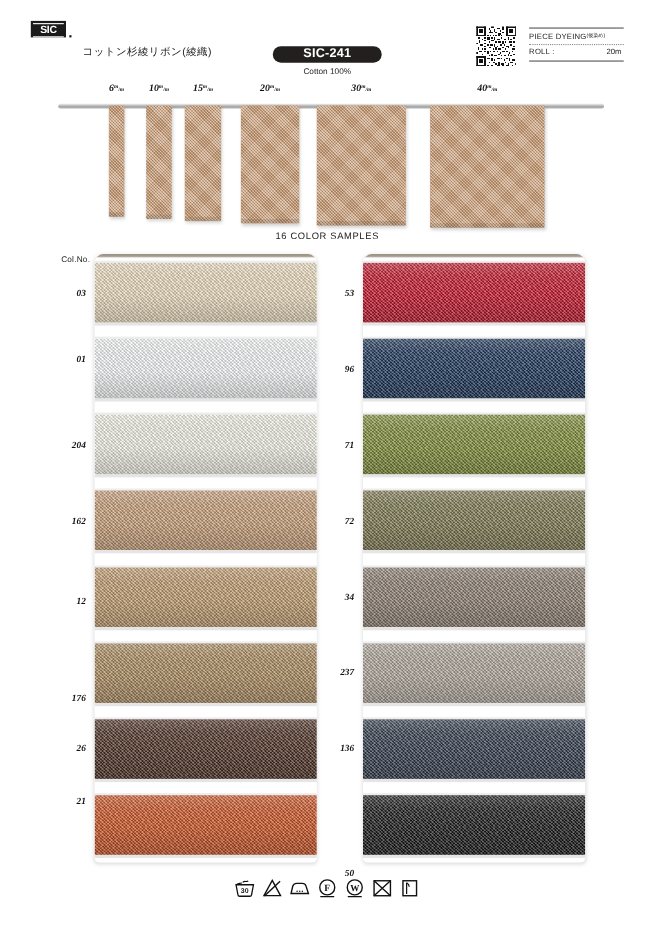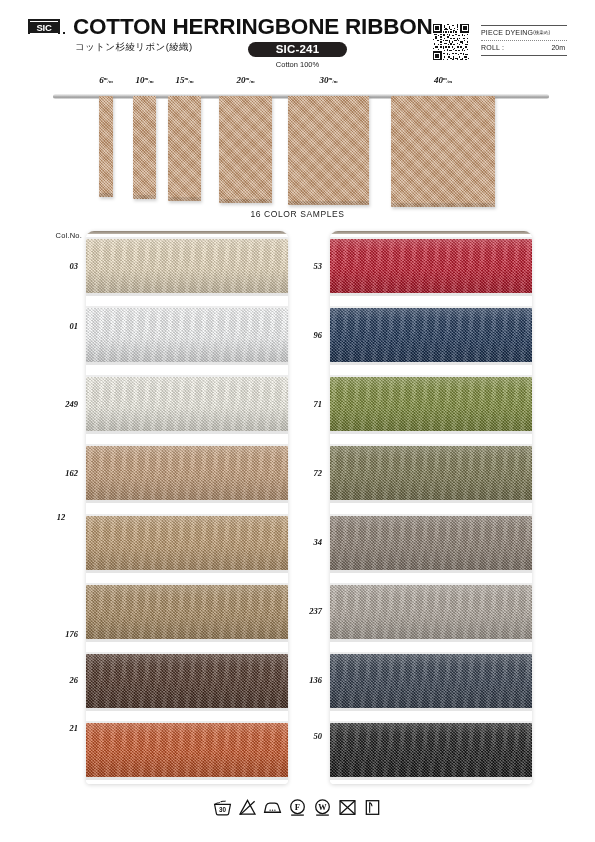--- a/index.html
+++ b/index.html
@@ -300,21 +300,20 @@
 </style>
 </head>
 <body>
 
 <div class="header">
 
   <div class="logo">
     <span class="logo-inner">SIC</span>
   </div>
 
-  <div class="title">COTTON HERRINGBONE RIBBON</div>
   <div class="subtitle-jp">コットン杉綾リボン(綾織)</div>
 
   <div class="code-badge">SIC-241</div>
   <div class="composition">Cotton 100%</div>
 
   <div class="qr">
     <svg width="36" height="36" viewBox="0 0 29 29" shape-rendering="crispEdges">
       <rect width="29" height="29" fill="#ffffff"></rect>
       <g fill="#111111">
 
@@ -621,34 +620,34 @@
           <div class="shade"></div>
           <div class="edge-bot"></div>
         </div>
       </div>
     </div>
 </div>
 
 <div id="colno-host">
     <div class="colno left-col" style="top: 260.562px;">03</div>
     <div class="colno left-col" style="top: 321px;">01</div>
-    <div class="colno left-col" style="top: 398.812px;">249</div>
+    <div class="colno left-col" style="top: 398.812px;">204</div>
     <div class="colno left-col" style="top: 467.938px;">162</div>
-    <div class="colno left-col" style="top: 512px; text-align: center;">12</div>
+    <div class="colno left-col" style="top: 541px;">12</div>
     <div class="colno left-col" style="top: 629px;">176</div>
     <div class="colno left-col" style="top: 675.312px;">26</div>
     <div class="colno left-col" style="top: 723px; font-style: italic;">21</div>
     <div class="colno right-col" style="top: 260.562px;">53</div>
     <div class="colno right-col" style="top: 329.688px;">96</div>
     <div class="colno right-col" style="top: 398.812px;">71</div>
     <div class="colno right-col" style="top: 467.938px;">72</div>
     <div class="colno right-col" style="top: 537.062px;">34</div>
     <div class="colno right-col" style="top: 606.188px;">237</div>
     <div class="colno right-col" style="top: 675.312px;">136</div>
-    <div class="colno right-col" style="top: 731px;">50</div>
+    <div class="colno right-col" style="top: 788px;">50</div>
   </div>
 
 <div class="care">
 
   <span class="care-sym">
     <svg viewBox="0 0 24 24" fill="none" stroke="#111" stroke-width="1.5">
       <path d="M2 8 h20 l-2.2 11.5 a2 2 0 0 1 -2 1.7 h-11.6 a2 2 0 0 1 -2 -1.7 Z"></path>
       <path d="M2.6 8 C5 5.5 6.4 7.2 8.6 5.6" stroke-width="1.3"></path>
       <path d="M9.6 5.2 C12 3 13.6 5.2 16 3.6" stroke-width="1.3"></path>
       <text x="12" y="18" font-family="Liberation Sans, sans-serif" font-size="8" font-weight="bold" fill="#111" stroke="none" text-anchor="middle">30</text>

